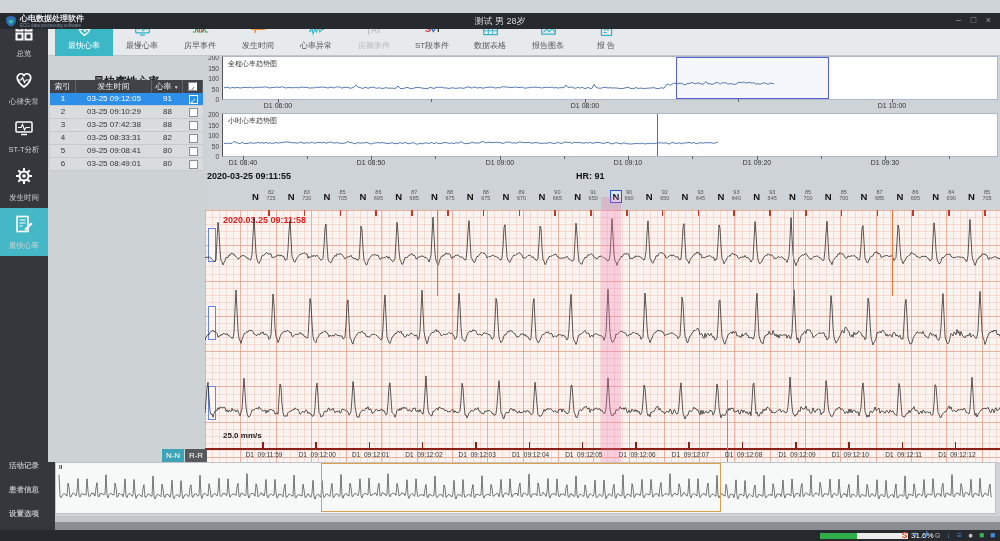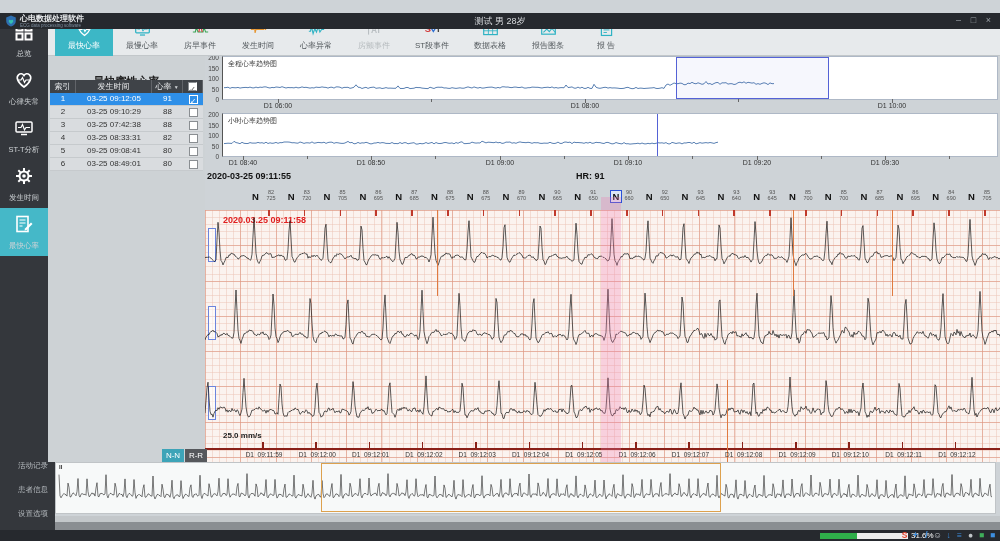--- a/index.html
+++ b/index.html
@@ -16,21 +16,21 @@
   #win-controls { position:absolute; right:4px; top:0; height:16px; display:flex; }
   #win-controls span { width:15px; text-align:center; color:#9aa0a6; font-size:9px; line-height:15px; cursor:default; }
 
   
   #sidebar { position:absolute; left:0; top:16px; width:48px; height:514px; background:#34373c; z-index:20; }
   .side-item { width:48px; padding:6px 0 5px 0; display:flex; flex-direction:column; align-items:center; }
   .side-item svg { width:20px; height:20px; }
   .side-item .lbl { margin-top:3px; font-size:7.5px; color:#cfd3d6; white-space:nowrap; }
   .side-item.active { background:#45b8c8; }
   #side-footer { position:absolute; left:0; bottom:4px; width:48px; }
-  .side-foot { display:block; text-align:right; font-size:7.5px; color:#b4b9bd; padding:7px 0; white-space:nowrap; }
+  .side-foot { display:block; text-align:center; font-size:7.5px; color:#b4b9bd; padding:7px 0; white-space:nowrap;font-weight:bold; }
 
   
   #tabbar { position:absolute; left:48px; top:16px; width:952px; height:40px; background:#e7eaec;
             border-bottom:1px solid #c2c7ca; display:flex; padding-left:7px; z-index:10; }
   .tab { width:58px; height:40px; display:flex; flex-direction:column; align-items:center; justify-content:center; }
   .tab svg { width:17px; height:17px; }
   .tab .tlbl { font-size:8px; color:#50565a; margin-top:2px; white-space:nowrap; }
   .tab.active { background:#3cb7c6; }
   .tab.active .tlbl { color:#fff; }
   .tab.disabled .tlbl { color:#b5babd; }

